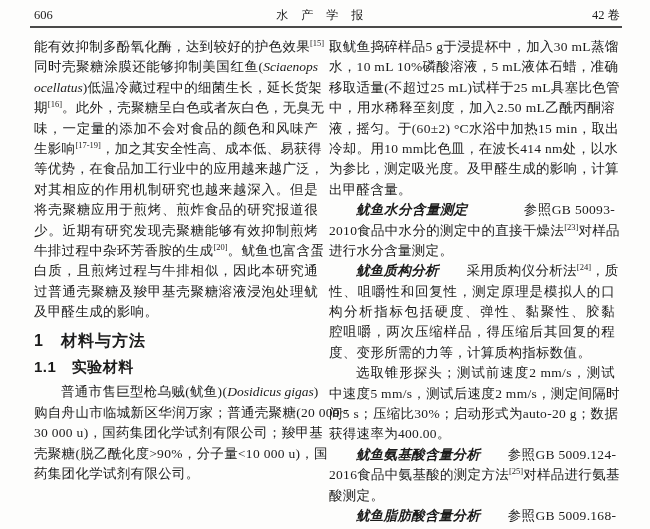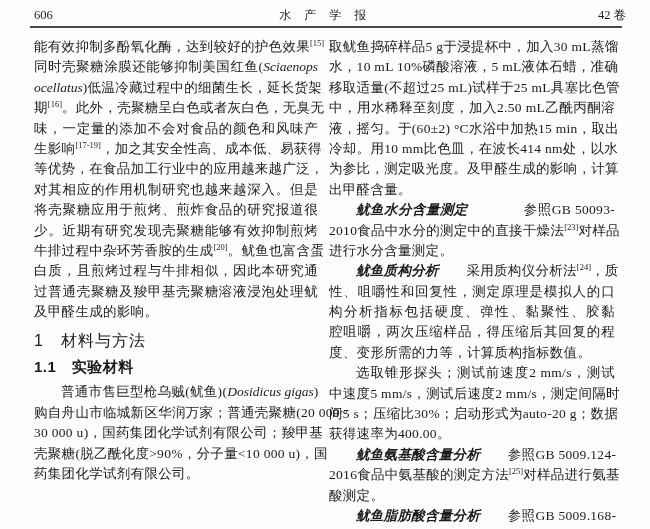--- a/index.html
+++ b/index.html
@@ -4,40 +4,40 @@
 <style>
   html,body{margin:0;padding:0;}
   body{
     width:650px;height:529px;overflow:hidden;
     background:#fdfdfc;color:#1b1b1b;
     font-family:"Liberation Serif","DejaVu Serif",serif;
   }
   .page{position:relative;width:650px;height:529px;}
   .header{
     display:flex;justify-content:space-between;align-items:center;
-    padding:8px 24px 0 34px;font-size:12.5px;line-height:15px;
+    padding:8px 30px 0 34px;font-size:12.5px;line-height:15px;
   }
   .journal-title{letter-spacing:5px;font-size:12px;}
   .header-rule{border:none;border-top:2px solid #4a4a4a;margin:3px 28px 0 30px;}
   .cols{display:flex;gap:11px;padding:9px 28px 0 34px;}
   .col{font-size:13.5px;line-height:20.4px;letter-spacing:0.3px;}
   .col-left{width:284px;}
   .col-right{width:286px;}
   .line{
     height:20.4px;white-space:nowrap;
     text-align:justify;text-align-last:justify;
   }
   .line.last{text-align:center;text-align-last:left;}
   .line.ind{padding-left:27px;}
   sup{font-size:8.5px;line-height:0;letter-spacing:0;}
   .lat-i{font-style:italic;letter-spacing:0;}
   .runhead{font-weight:bold;font-style:italic;}
   .h1{
     font-family:"Liberation Sans","DejaVu Sans",sans-serif;
-    font-size:16px;font-weight:400;line-height:21px;
+    font-size:16px;font-weight:700;line-height:21px;
     margin:8px 0 6px;letter-spacing:1px;
   }
   .h2{
     font-family:"Liberation Sans","DejaVu Sans",sans-serif;
     font-size:15px;font-weight:700;line-height:19px;
     margin:2px 0 6px;letter-spacing:0.5px;
   }
 </style>
 </head>
 <body>

